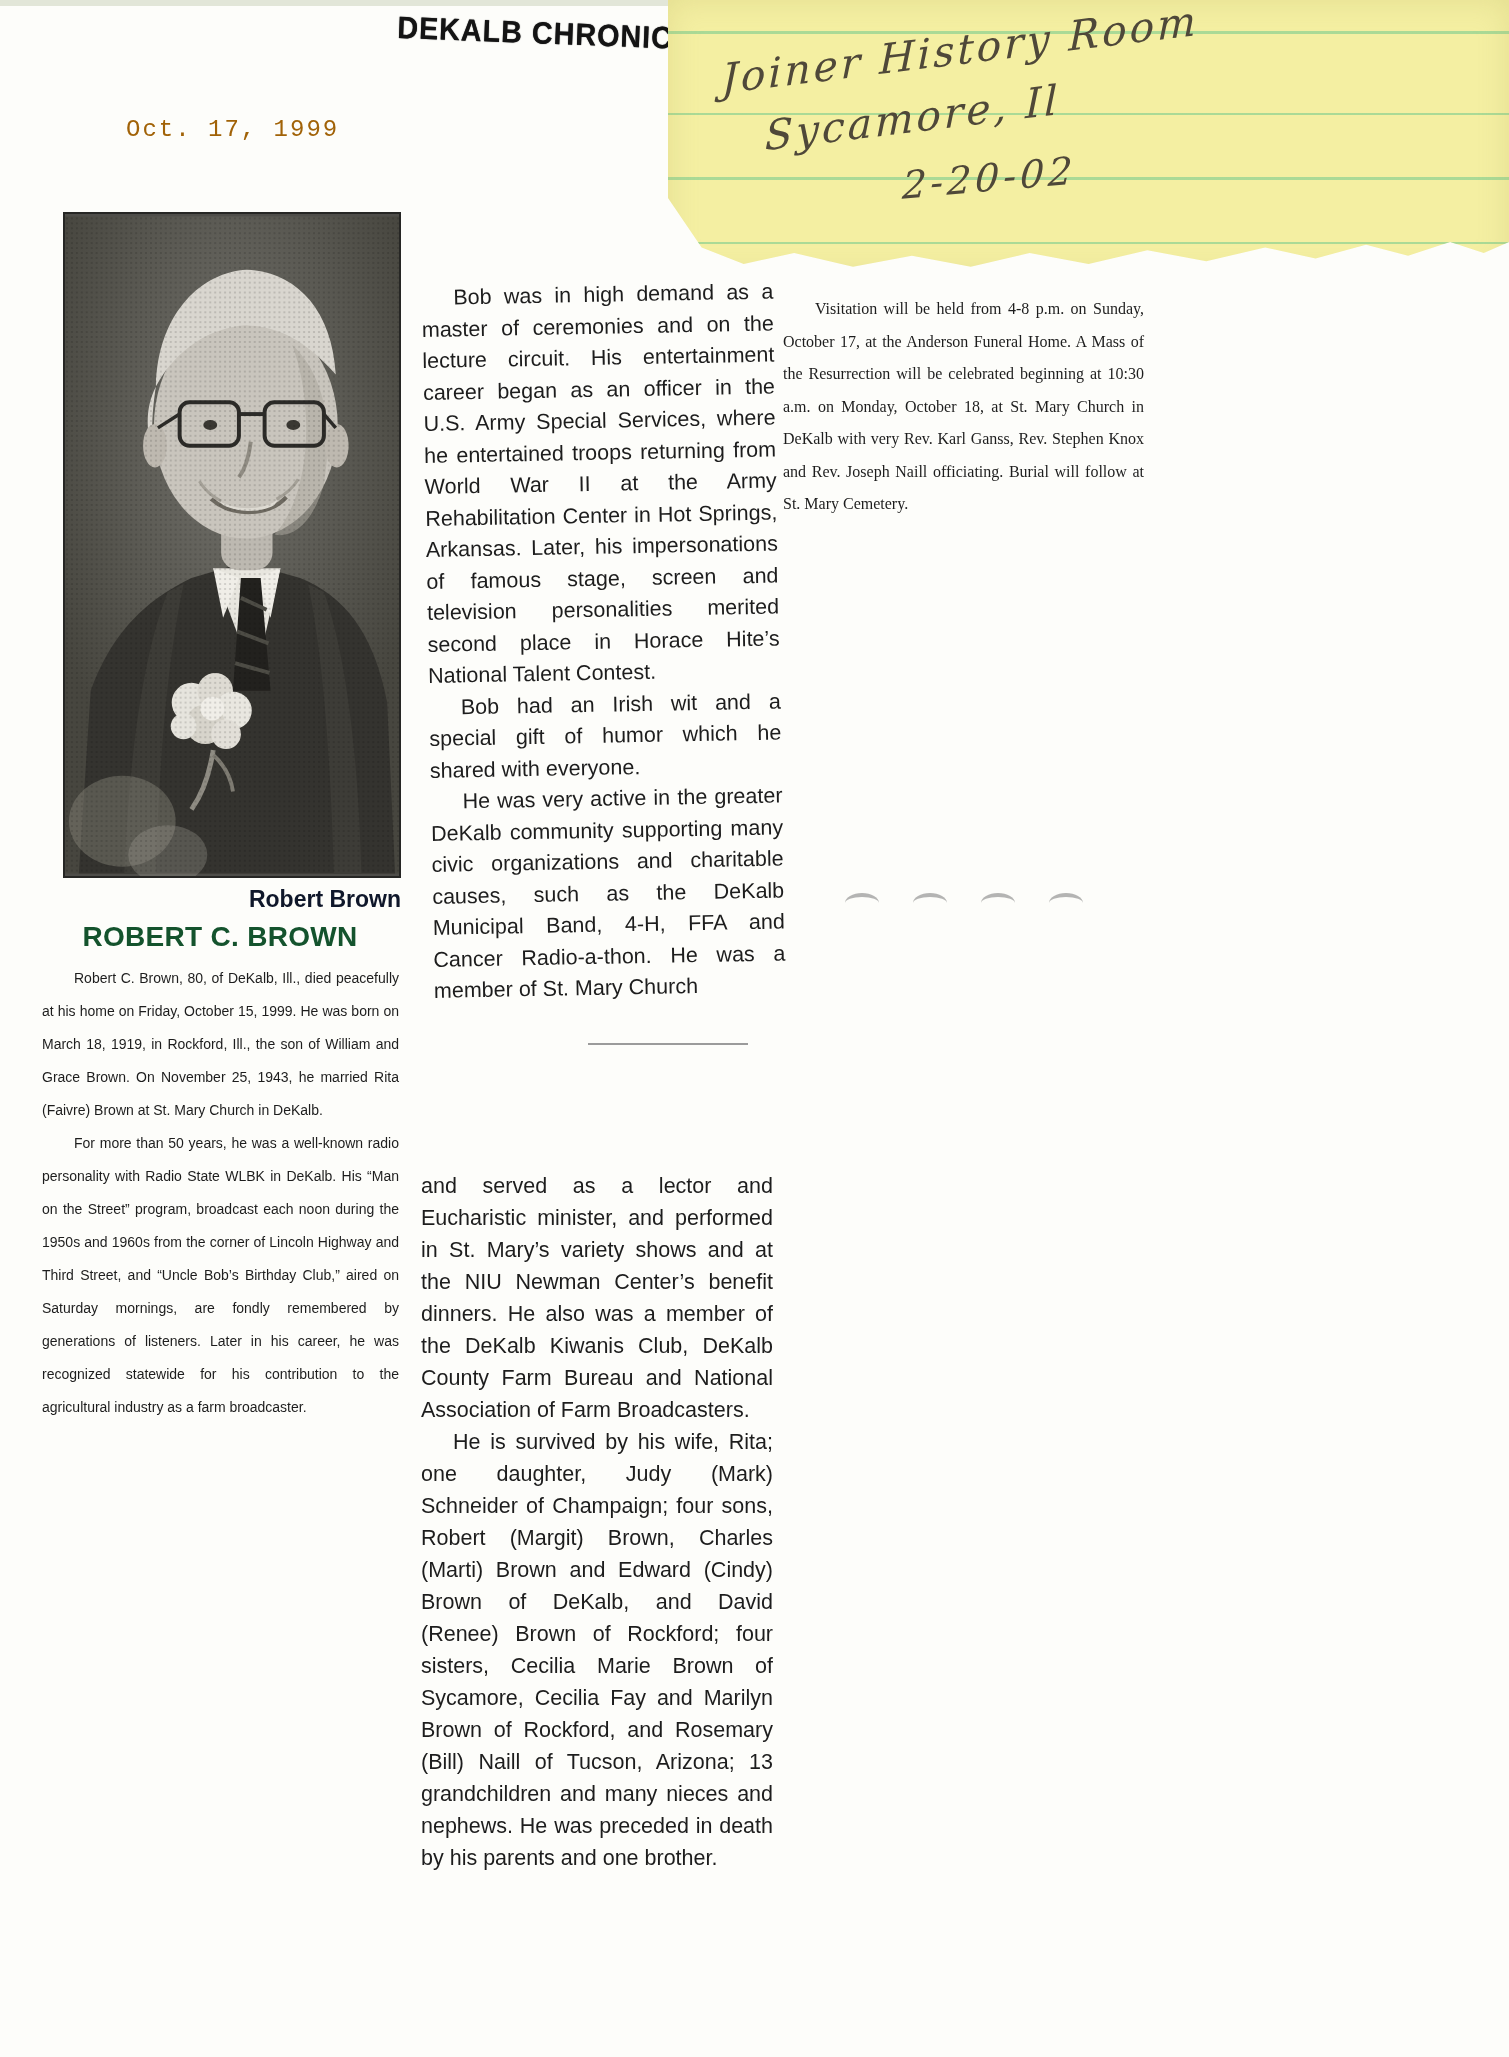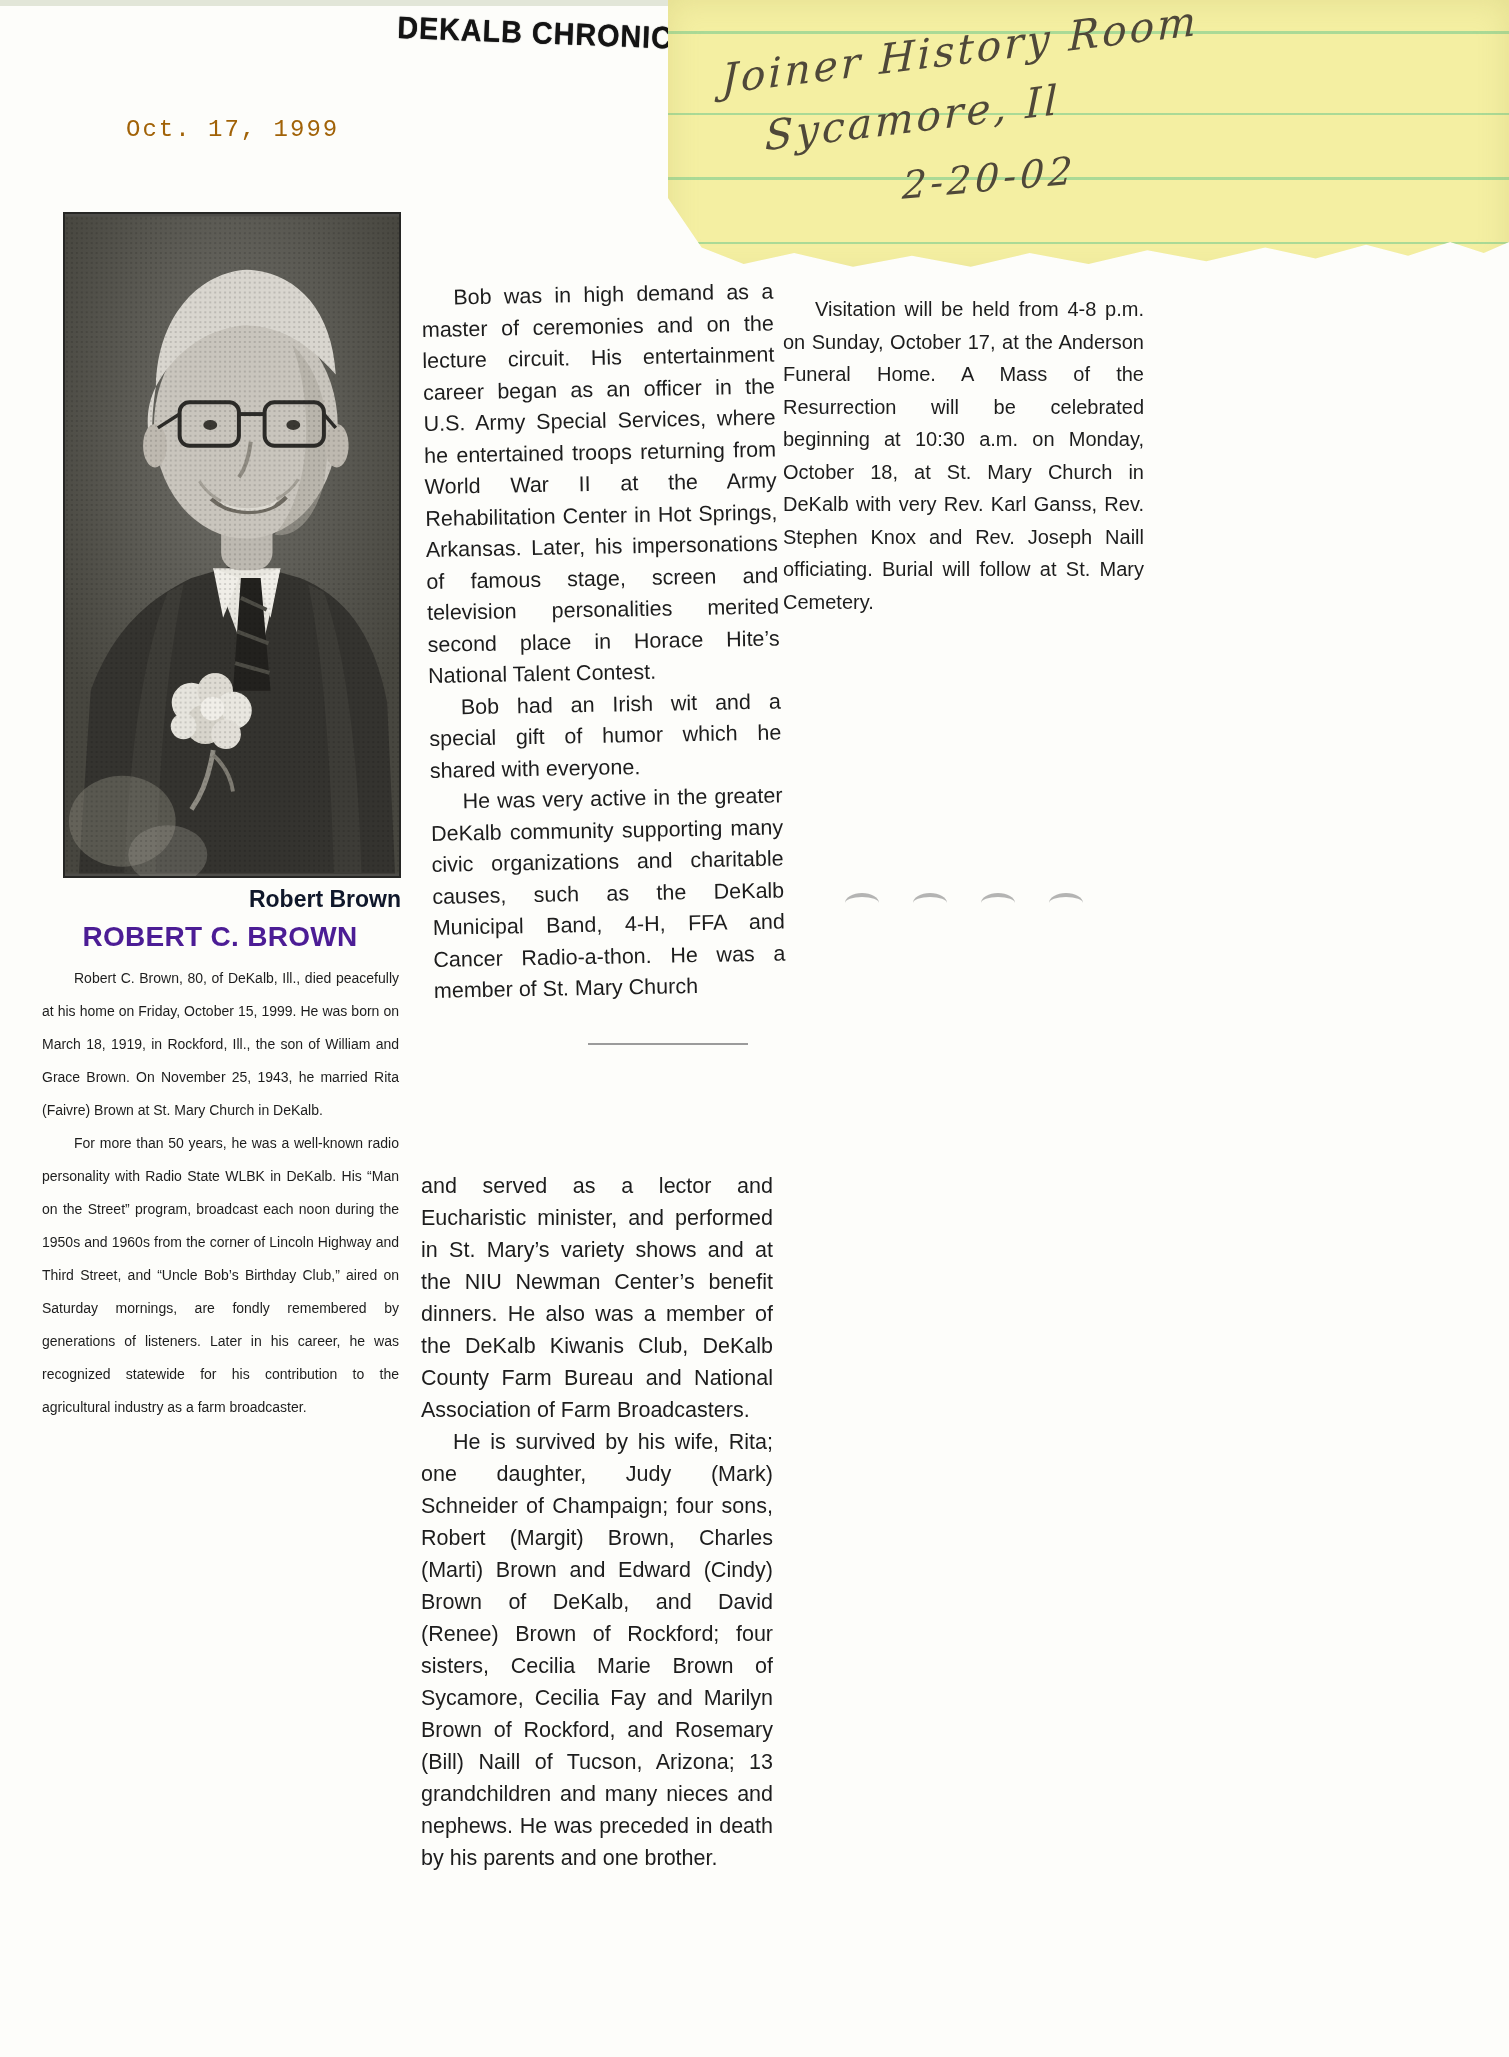--- a/index.html
+++ b/index.html
@@ -54,32 +54,32 @@
     position:absolute;left:63px;top:212px;width:338px;height:666px;
     border:2px solid #262624;box-sizing:border-box;background:#4e4d49;
   }
   .photo svg{display:block;width:100%;height:100%;}
   .caption{
     position:absolute;left:63px;top:886px;width:338px;
     text-align:right;font-weight:700;font-size:23px;color:#0f172a;
   }
   .obit-title{
     position:absolute;left:40px;top:921px;width:360px;
-    text-align:center;font-weight:700;font-size:28px;color:#4c1d95;
+    text-align:center;font-weight:700;font-size:28px;color:#14532d;
     letter-spacing:.3px;white-space:nowrap;
   }
   
   .col{position:absolute;text-align:justify;color:#1d1d1d;}
   .col p{margin:0;text-indent:32px;}
   .col p.cont{text-indent:0;}
   .col1{left:42px;top:962px;width:357px;font-size:14px;line-height:33px;}
   .col2u{left:421px;top:283px;width:352px;font-size:21.5px;line-height:31.5px;
          transform:rotate(-1.05deg);transform-origin:left top;}
   .col2l{left:421px;top:1122px;width:352px;font-size:21.5px;line-height:32px;margin-top:48px;}
-  .col3{left:783px;top:293px;width:361px;font-size:20px;line-height:32.5px;}
+  .col3{left:783px;top:293px;width:361px;font-size:16px;line-height:32.5px;font-family:Liberation Serif, serif;}
   .seam{
     position:absolute;left:588px;top:1043px;width:160px;height:2px;
     background:#8a8a8a;opacity:.85;
   }
   
   .cutoff{
     position:absolute;left:845px;top:893px;width:300px;height:18px;
     display:flex;gap:34px;align-items:flex-start;opacity:.4;
   }
   .cutoff span{

